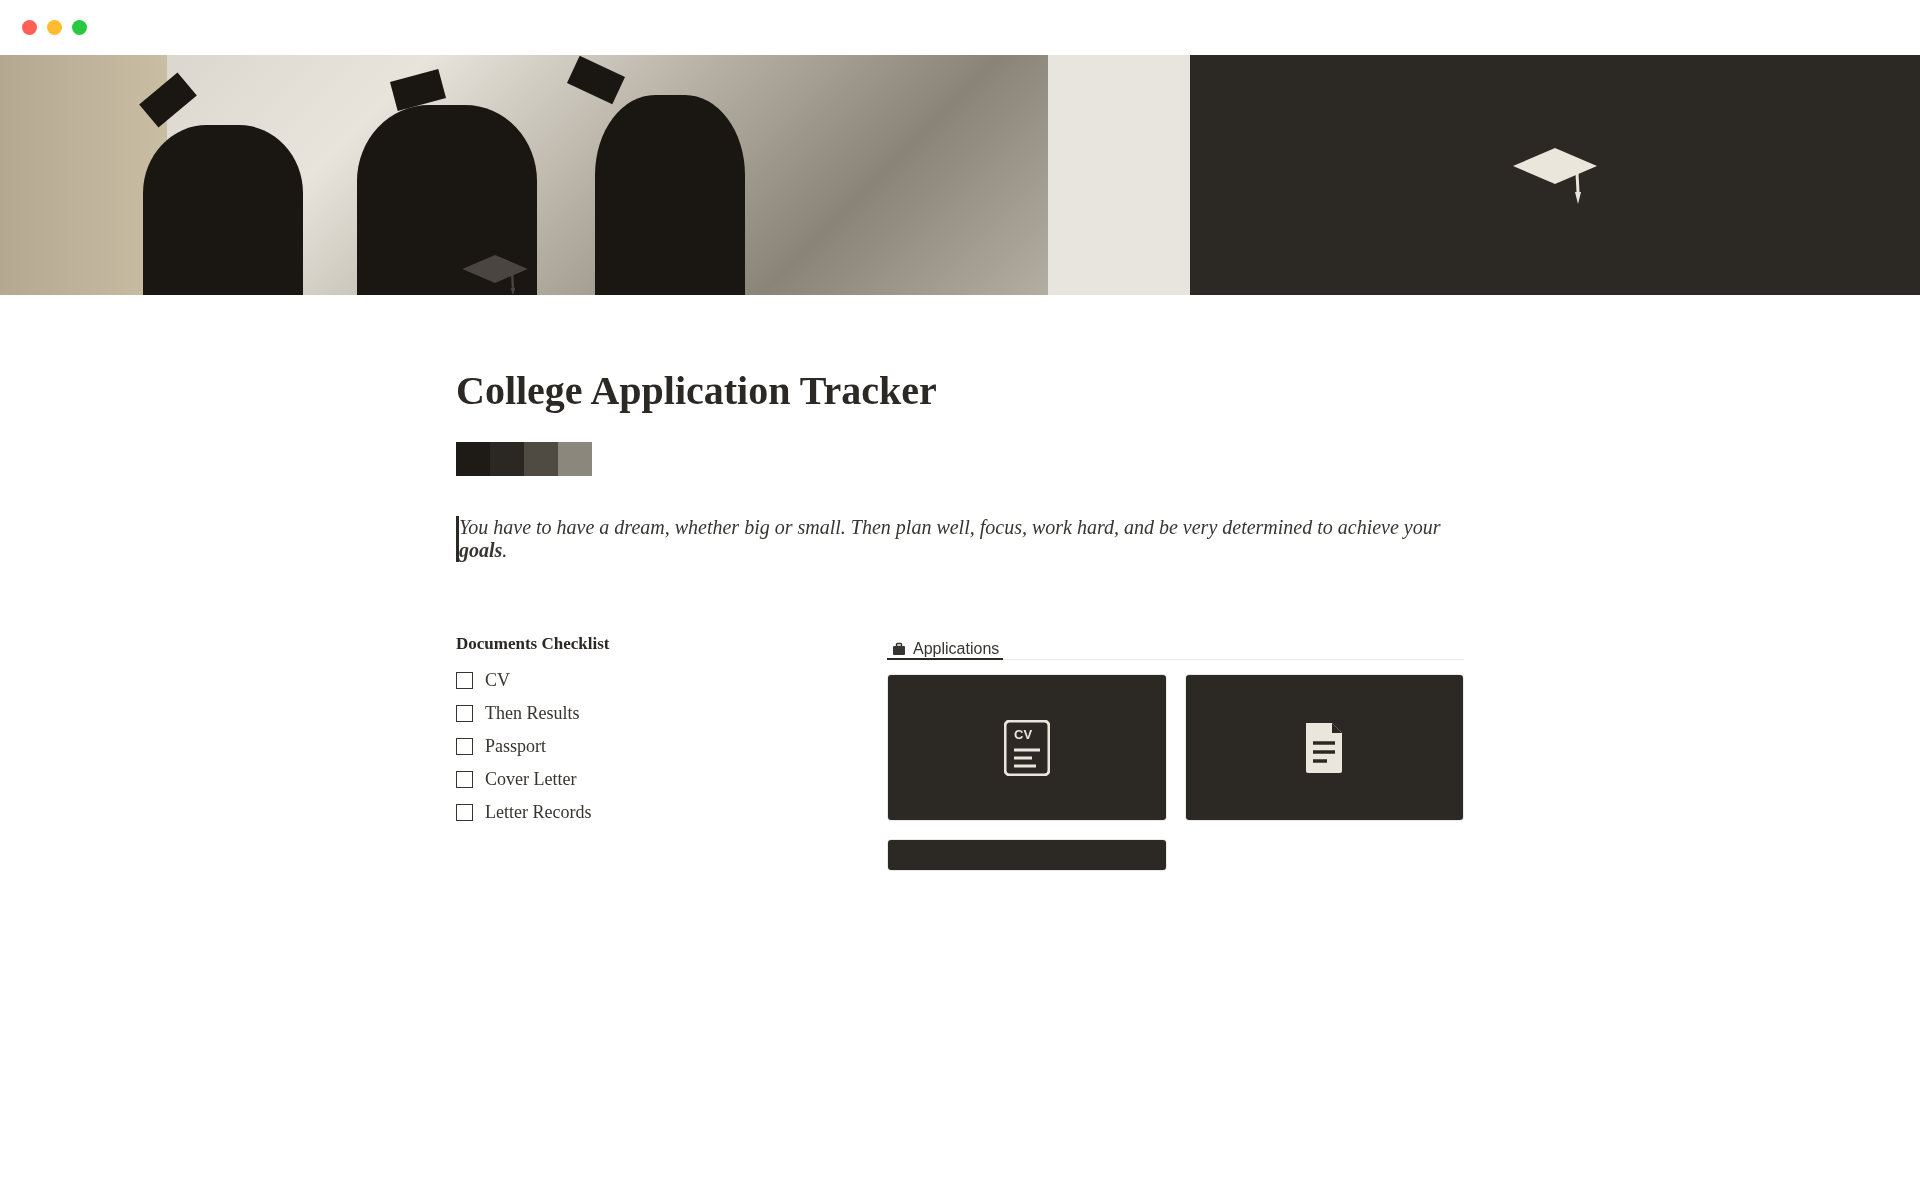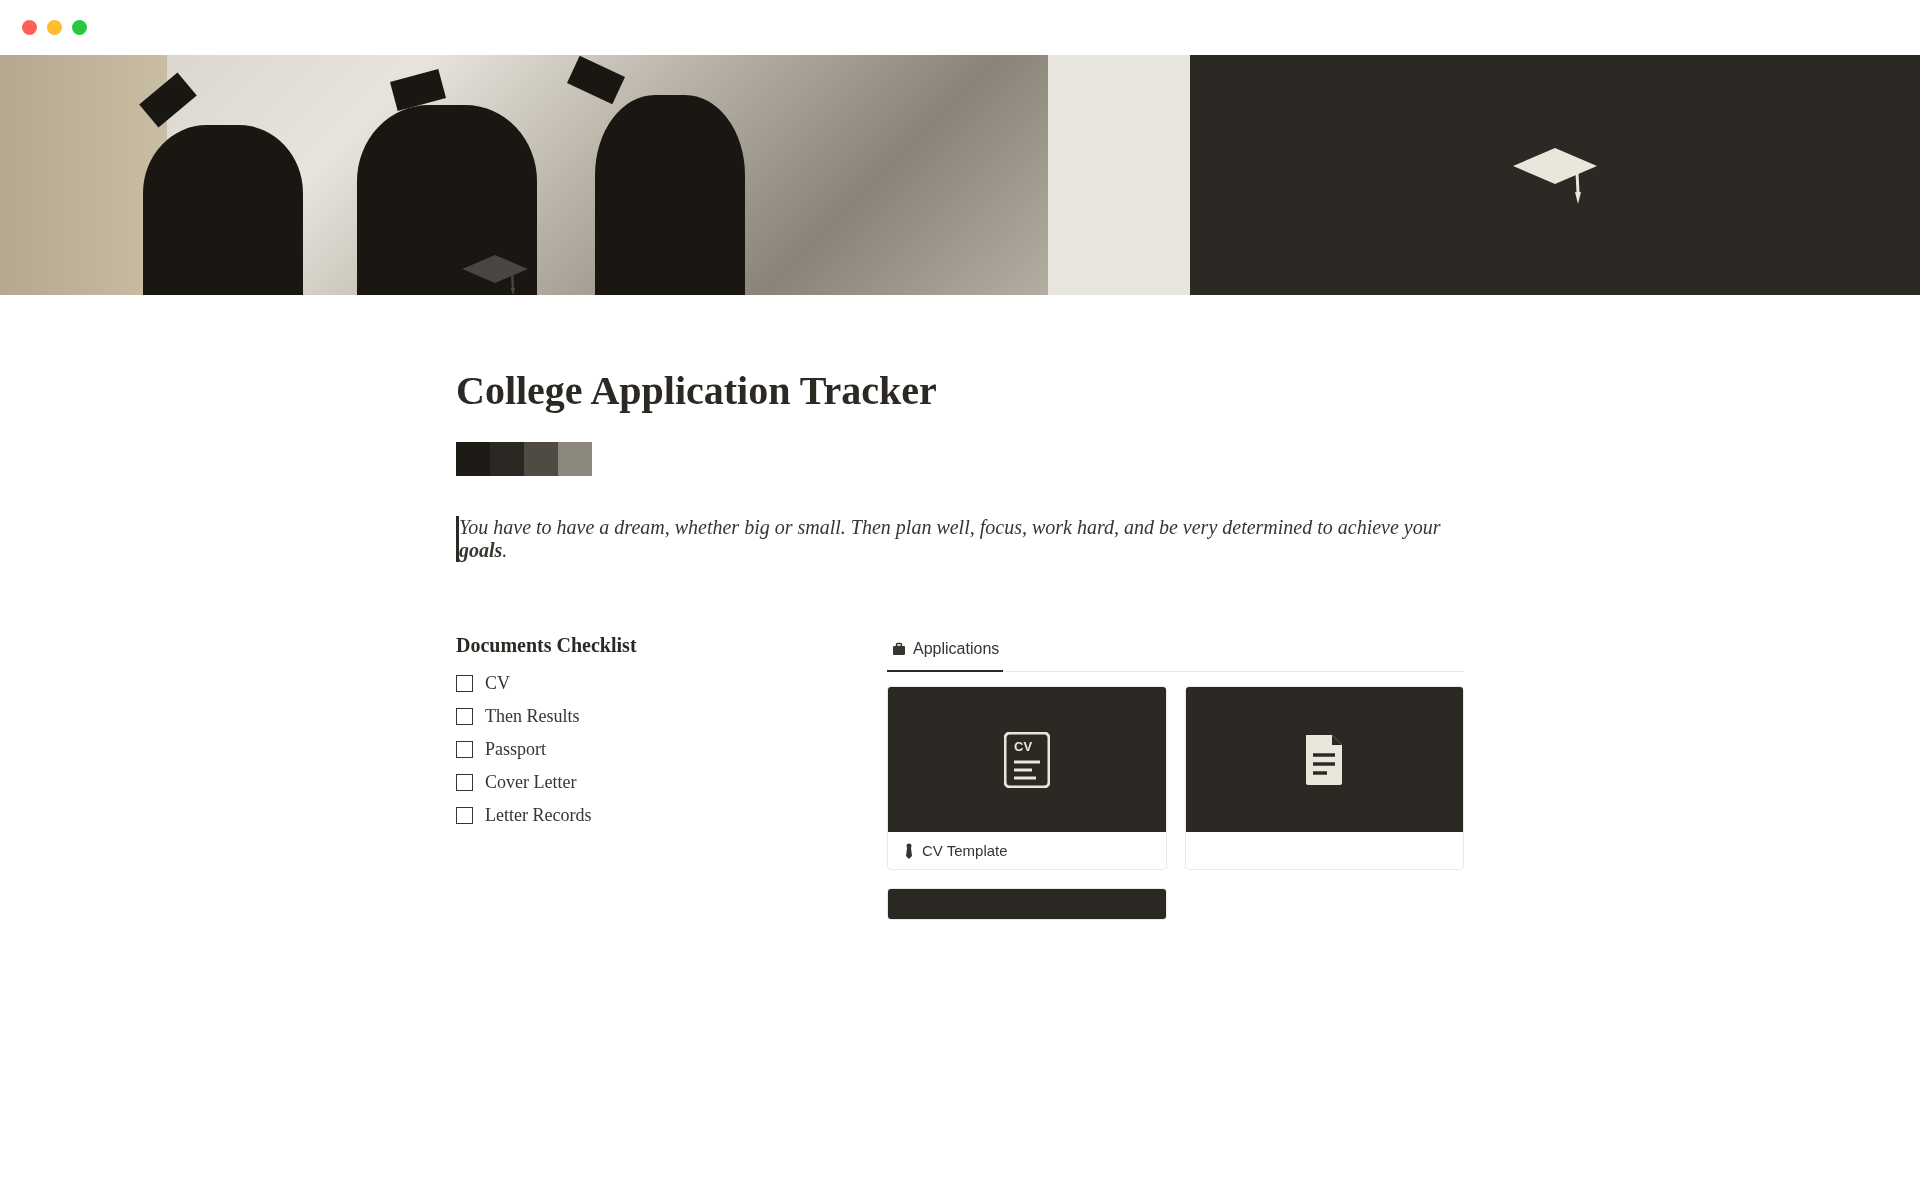--- a/index.html
+++ b/index.html
@@ -102,21 +102,21 @@
     .two-col {
       display: flex;
       gap: 48px;
       margin-top: 72px;
     }
     
     .col-left { flex: 0 0 38%; }
     .col-right { flex: 1; }
     
     .section-heading {
-      font-size: 20px;
+      font-size: 17px;
       font-weight: 700;
       color: #2c2824;
       margin-bottom: 10px;
     }
     
     .checklist-item {
       display: flex;
       align-items: center;
       gap: 12px;
       padding: 6px 0;
@@ -132,21 +132,21 @@
     
     .tab-bar {
       display: flex;
       border-bottom: 1px solid #e9e9e7;
       margin-bottom: 14px;
     }
     .tab {
       display: flex;
       align-items: center;
       gap: 6px;
-      padding: 6px 4px 12px;
+      padding: 6px 4px 0;
       font-size: 16px;
       font-family: -apple-system, sans-serif;
       color: #37352f;
       border-bottom: 2px solid #2c2824;
       margin-bottom: -1px;
     }
     
     .card-grid {
       display: grid;
       grid-template-columns: 1fr 1fr;
@@ -274,29 +274,20 @@
             <span>
               <svg width="46" height="56" viewBox="0 0 46 56">
                 <rect x="1" y="1" width="44" height="54" rx="5" fill="none" stroke="#ebe6db" stroke-width="3"></rect>
                 <text x="10" y="19" font-family="Arial, sans-serif" font-size="13" font-weight="700" fill="#ebe6db">CV</text>
                 <line x1="10" y1="30" x2="36" y2="30" stroke="#ebe6db" stroke-width="3"></line>
                 <line x1="10" y1="38" x2="28" y2="38" stroke="#ebe6db" stroke-width="3"></line>
                 <line x1="10" y1="46" x2="32" y2="46" stroke="#ebe6db" stroke-width="3"></line>
               </svg>
             </span>
           </div>
-          <div class="card-title-row">
-            <span>
-              <svg width="14" height="16" viewBox="0 0 14 16">
-                  <circle cx="7" cy="3" r="2.5" fill="#37352f"></circle>
-                  <path d="M5 5 L4 13 L7 16 L10 13 L9 5 Z" fill="#37352f"></path>
-                </svg>
-            </span>
-            <span>CV Template</span>
-          </div>
         </div>
 
         <div class="card">
           <div class="card-cover">
             <span>
               <svg width="44" height="54" viewBox="0 0 44 54">
                 <path d="M4 2 L30 2 L40 12 L40 50 Q40 52 38 52 L6 52 Q4 52 4 50 Z" fill="#ebe6db"></path>
                 <path d="M30 2 L30 12 L40 12 Z" fill="#2c2824"></path>
                 <line x1="11" y1="22" x2="33" y2="22" stroke="#2c2824" stroke-width="3.5"></line>
                 <line x1="11" y1="31" x2="33" y2="31" stroke="#2c2824" stroke-width="3.5"></line>

